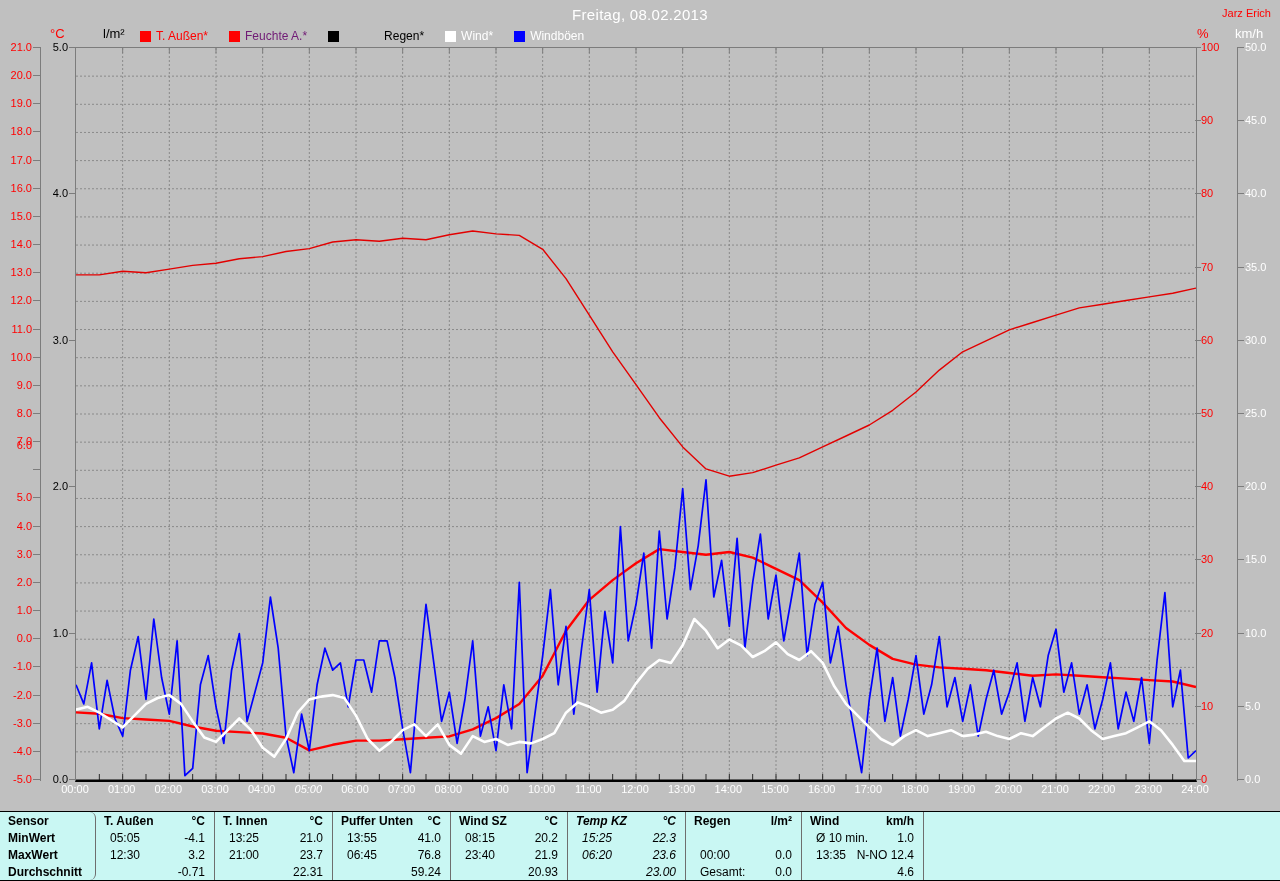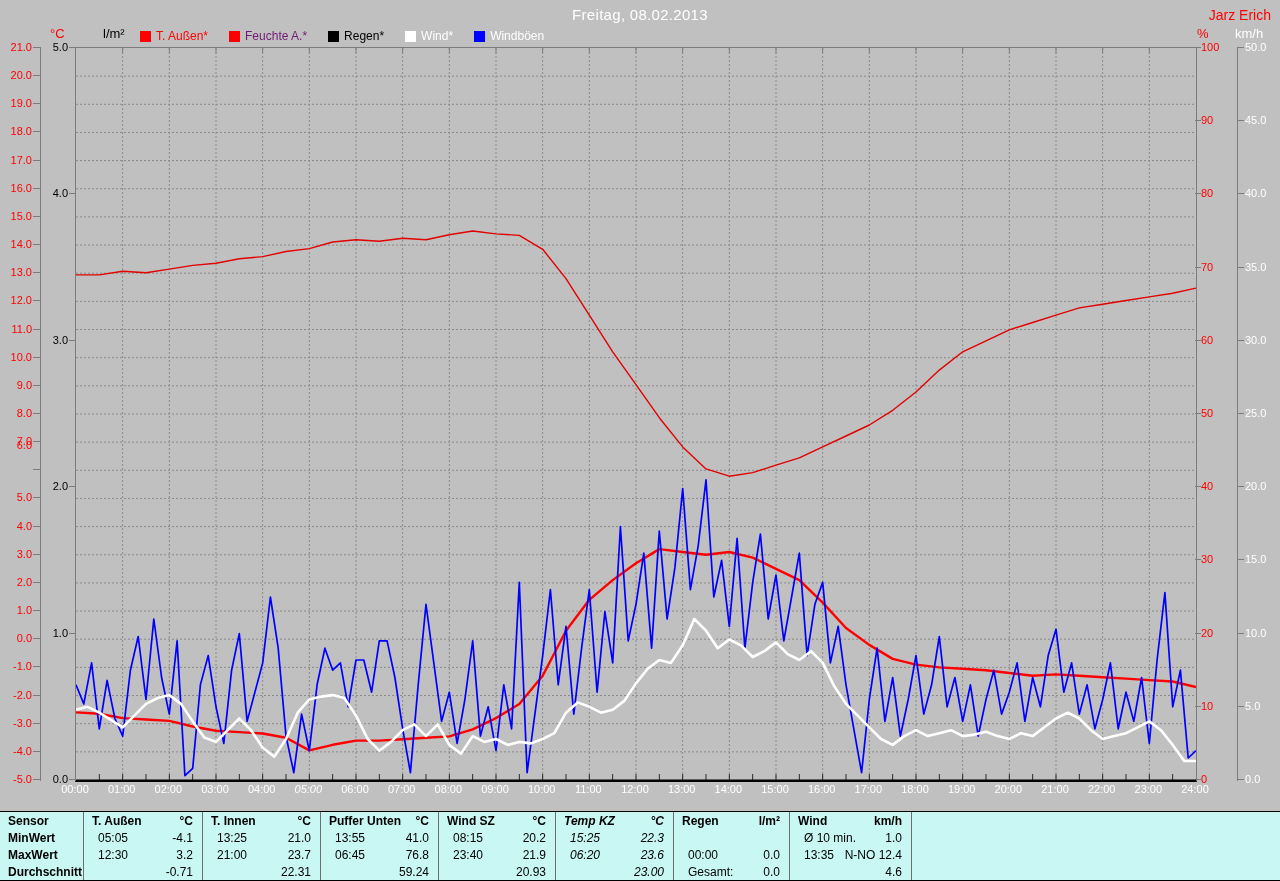--- a/index.html
+++ b/index.html
@@ -4,21 +4,21 @@
 <style>
   html,body{margin:0;padding:0}
   body{
     width:1280px;height:881px;position:relative;overflow:hidden;
     background:#c0c0c0;
     font-family:"Liberation Sans","DejaVu Sans",sans-serif;
     -webkit-font-smoothing:none;
   }
   .abs{position:absolute}
   #chart-title{top:6px;left:0;width:1280px;text-align:center;color:#ffffff;font-size:15px;letter-spacing:.3px}
-  #station-name{top:7px;right:9px;color:#ff0000;font-size:14px}
+  #station-name{top:7px;right:9px;color:#ff0000;font-size:11px}
   .unit-label{top:26px;font-size:13px;white-space:nowrap}
   #unit-temp{left:50px;color:#ff0000}
   #unit-rain{left:103px;color:#000000}
   #unit-hum{left:1197px;color:#ff0000}
   #unit-wind{left:1235px;color:#ffffff}
 
   #legend{top:29px;left:140px;height:14px;display:flex;align-items:center}
   .legend-item{display:flex;align-items:center;margin-right:21px}
   .legend-swatch{width:11px;height:11px;margin-right:5px;flex:0 0 auto}
   .legend-label{font-size:12px;white-space:nowrap;line-height:13px}
@@ -67,21 +67,21 @@
     <div class="legend-item">
       <span class="legend-swatch" style="background: rgb(255, 0, 0);"></span>
       <span class="legend-label" style="color: rgb(255, 0, 0);">T. Außen*</span>
     </div>
     <div class="legend-item">
       <span class="legend-swatch" style="background: rgb(255, 0, 0);"></span>
       <span class="legend-label" style="color: #701a75;">Feuchte A.*</span>
     </div>
     <div class="legend-item">
       <span class="legend-swatch" style="background: rgb(0, 0, 0);"></span>
-      <span class="legend-label" style="color: rgb(0, 0, 0);">Regen*</span>
+      <span class="legend-label" style="color: rgb(0, 0, 0); margin-left: 40px;">Regen*</span>
     </div>
     <div class="legend-item">
       <span class="legend-swatch" style="background: rgb(255, 255, 255);"></span>
       <span class="legend-label" style="color: rgb(255, 255, 255);">Wind*</span>
     </div>
     <div class="legend-item">
       <span class="legend-swatch" style="background: rgb(0, 0, 255);"></span>
       <span class="legend-label" style="color: rgb(255, 255, 255);">Windböen</span>
     </div>
   </div>
@@ -357,21 +357,21 @@
       <line x1="1096.6666666666665" y1="726" x2="1096.6666666666665" y2="732" stroke="#2a2a2a" stroke-width="1"></line>
       <polyline points="0.0,226.9 23.3,226.9 46.7,223.3 70.0,224.7 93.3,221.1 116.7,217.4 140.0,215.2 163.3,210.8 186.7,208.6 210.0,203.5 233.3,200.6 256.7,194.0 280.0,191.8 303.3,193.2 326.7,190.3 350.0,191.8 373.3,186.7 396.7,183.0 420.0,185.9 443.3,187.4 466.7,201.3 490.0,230.6 513.3,267.2 536.7,303.8 560.0,336.7 583.3,369.7 606.7,398.9 630.0,420.9 653.3,428.2 676.7,424.6 700.0,417.2 723.3,409.9 746.7,398.9 770.0,388.0 793.3,377.0 816.7,362.3 840.0,344.0 863.3,322.1 886.7,303.8 910.0,292.8 933.3,281.8 956.7,274.5 980.0,267.2 1003.3,259.9 1026.7,256.2 1050.0,252.5 1073.3,248.9 1096.7,245.2 1120.0,240.1" fill="none" stroke="#e20000" stroke-width="1.4" stroke-linejoin="round"></polyline>
       <polyline points="0.0,664.4 23.3,665.8 46.7,670.1 70.0,671.5 93.3,672.9 116.7,678.5 140.0,682.7 163.3,684.1 186.7,685.5 210.0,689.8 233.3,702.4 256.7,696.8 280.0,692.6 303.3,692.6 326.7,691.2 350.0,689.8 373.3,688.4 396.7,681.3 420.0,670.1 443.3,656.0 466.7,627.8 490.0,582.8 513.3,551.8 536.7,532.1 560.0,515.2 583.3,501.1 606.7,504.0 630.0,506.8 653.3,504.0 676.7,509.6 700.0,520.8 723.3,532.1 746.7,554.6 770.0,580.0 793.3,596.9 816.7,610.9 840.0,616.6 863.3,619.4 886.7,620.8 910.0,622.2 933.3,625.0 956.7,627.8 980.0,626.4 1003.3,627.8 1026.7,629.2 1050.0,630.6 1073.3,632.1 1096.7,633.5 1120.0,639.1" fill="none" stroke="#ff0000" stroke-width="2.4" stroke-linejoin="round"></polyline>
       <polyline points="0.0,732.0 1120.0,732.0" fill="none" stroke="#000000" stroke-width="1" stroke-linejoin="round"></polyline>
       <polyline points="0.0,636.8 7.8,655.9 15.6,614.9 23.3,680.8 31.1,632.4 38.9,670.5 46.7,688.1 54.4,622.2 62.2,588.5 70.0,651.5 77.8,571.0 85.6,629.5 93.3,666.1 101.1,592.9 108.9,727.6 116.7,720.3 124.4,636.8 132.2,607.6 140.0,658.8 147.8,695.4 155.6,622.2 163.3,585.6 171.1,673.4 178.9,644.2 186.7,614.9 194.4,549.0 202.2,600.2 210.0,688.1 217.8,724.7 225.6,666.1 233.3,702.7 241.1,636.8 248.9,600.2 256.7,622.2 264.4,614.9 272.2,658.8 280.0,612.0 287.8,612.0 295.6,644.2 303.3,592.9 311.1,592.9 318.9,629.5 326.7,680.8 334.4,724.7 342.2,636.8 350.0,556.3 357.8,614.9 365.6,673.4 373.3,644.2 381.1,695.4 388.9,651.5 396.7,592.9 404.4,688.1 412.2,658.8 420.0,702.7 427.8,636.8 435.6,680.8 443.3,534.4 451.1,724.7 458.9,666.1 466.7,607.6 474.4,541.7 482.2,636.8 490.0,578.3 497.8,666.1 505.6,600.2 513.3,541.7 521.1,644.2 528.9,563.6 536.7,614.9 544.4,478.7 552.2,592.9 560.0,556.3 567.8,505.1 575.6,600.2 583.3,483.1 591.1,571.0 598.9,519.7 606.7,440.7 614.4,541.7 622.2,497.8 630.0,431.9 637.8,549.0 645.6,512.4 653.3,578.3 661.1,490.4 668.9,600.2 676.7,534.4 684.4,486.0 692.2,571.0 700.0,527.0 707.8,592.9 715.6,549.0 723.3,505.1 731.1,607.6 738.9,556.3 746.7,534.4 754.4,614.9 762.2,578.3 770.0,636.8 777.8,680.8 785.6,724.7 793.3,651.5 801.1,600.2 808.9,673.4 816.7,629.5 824.4,688.1 832.2,651.5 840.0,607.6 847.8,666.1 855.6,636.8 863.3,588.5 871.1,658.8 878.9,629.5 886.7,673.4 894.4,636.8 902.2,688.1 910.0,651.5 917.8,622.2 925.6,666.1 933.3,644.2 941.1,614.9 948.9,673.4 956.7,629.5 964.4,658.8 972.2,607.6 980.0,581.2 987.8,644.2 995.6,614.9 1003.3,666.1 1011.1,636.8 1018.9,680.8 1026.7,651.5 1034.4,614.9 1042.2,680.8 1050.0,644.2 1057.8,673.4 1065.6,629.5 1073.3,695.4 1081.1,612.0 1088.9,544.6 1096.7,658.8 1104.4,622.2 1112.2,710.0 1120.0,702.7" fill="none" stroke="#0000ff" stroke-width="1.7" stroke-linejoin="round"></polyline>
       <polyline points="0.0,661.7 11.7,658.8 23.3,664.7 35.0,672.0 46.7,679.3 58.3,667.6 70.0,655.9 81.7,650.0 93.3,647.1 105.0,655.9 116.7,673.4 128.3,689.5 140.0,693.9 151.7,682.2 163.3,670.5 175.0,682.2 186.7,699.8 198.3,708.6 210.0,691.0 221.7,664.7 233.3,651.5 245.0,648.6 256.7,647.1 268.3,650.0 280.0,667.6 291.7,691.0 303.3,702.7 315.0,693.9 326.7,682.2 338.3,676.4 350.0,688.1 361.7,676.4 373.3,696.9 385.0,705.6 396.7,688.1 408.3,693.9 420.0,691.0 431.7,696.9 443.3,693.9 455.0,695.4 466.7,691.0 478.3,685.2 490.0,664.7 501.7,654.4 513.3,658.8 525.0,664.7 536.7,661.7 548.3,652.9 560.0,635.4 571.7,620.7 583.3,612.0 595.0,614.9 606.7,597.3 618.3,571.0 630.0,582.7 641.7,600.2 653.3,591.5 665.0,597.3 676.7,609.0 688.3,603.2 700.0,594.4 711.7,606.1 723.3,612.0 735.0,603.2 746.7,614.9 758.3,638.3 770.0,655.9 781.7,667.6 793.3,679.3 805.0,691.0 816.7,696.9 828.3,688.1 840.0,682.2 851.7,688.1 863.3,685.2 875.0,682.2 886.7,688.1 898.3,686.6 910.0,683.7 921.7,688.1 933.3,691.0 945.0,685.2 956.7,688.1 968.3,679.3 980.0,670.5 991.7,664.7 1003.3,670.5 1015.0,682.2 1026.7,691.0 1038.3,688.1 1050.0,685.2 1061.7,679.3 1073.3,673.4 1085.0,682.2 1096.7,696.9 1108.3,713.0 1120.0,713.0" fill="none" stroke="#ffffff" stroke-width="2.6" stroke-linejoin="round"></polyline>
     </svg>
 </div>
 
 <div class="abs" id="stats-table">
-    <div class="tcol sensor-col" style="width: 84px;">
+    <div class="tcol sensor-col" style="width: 96px; border-radius: 6px;">
       <div class="trow">Sensor</div>
       <div class="trow">MinWert</div>
       <div class="trow">MaxWert</div>
       <div class="trow">Durchschnitt</div>
     </div>
     <div class="tcol" style="width: 119px;">
       <div class="trow thead">
         <span class="tc-name">T. Außen</span>
         <span class="tc-unit">°C</span>
       </div>

